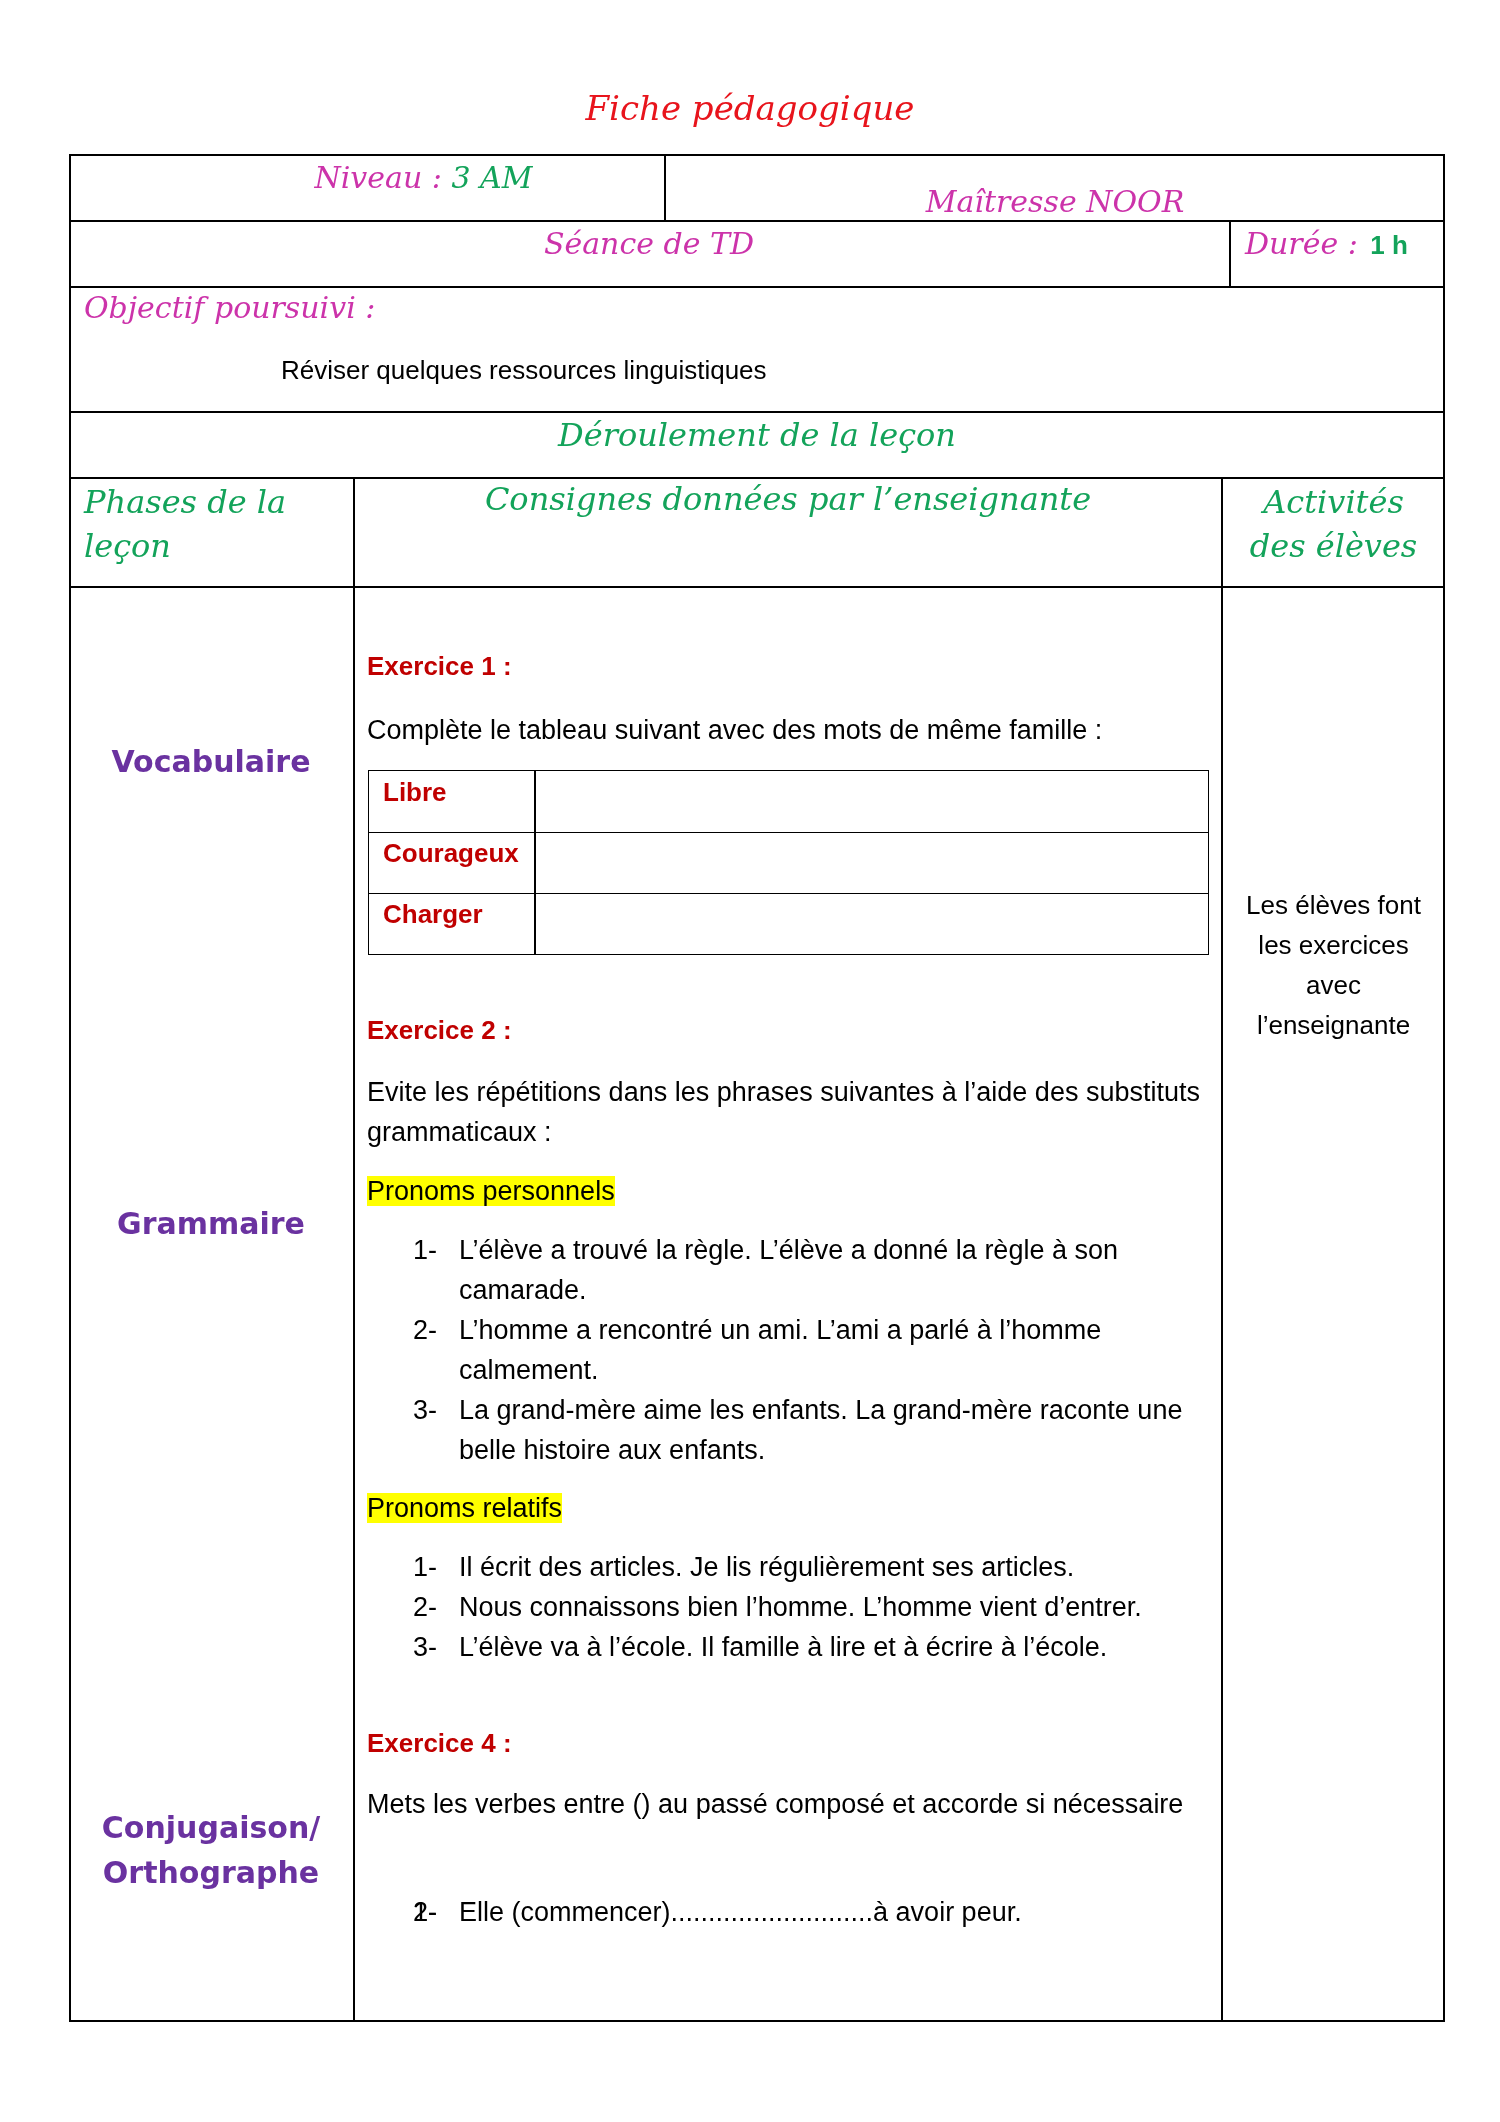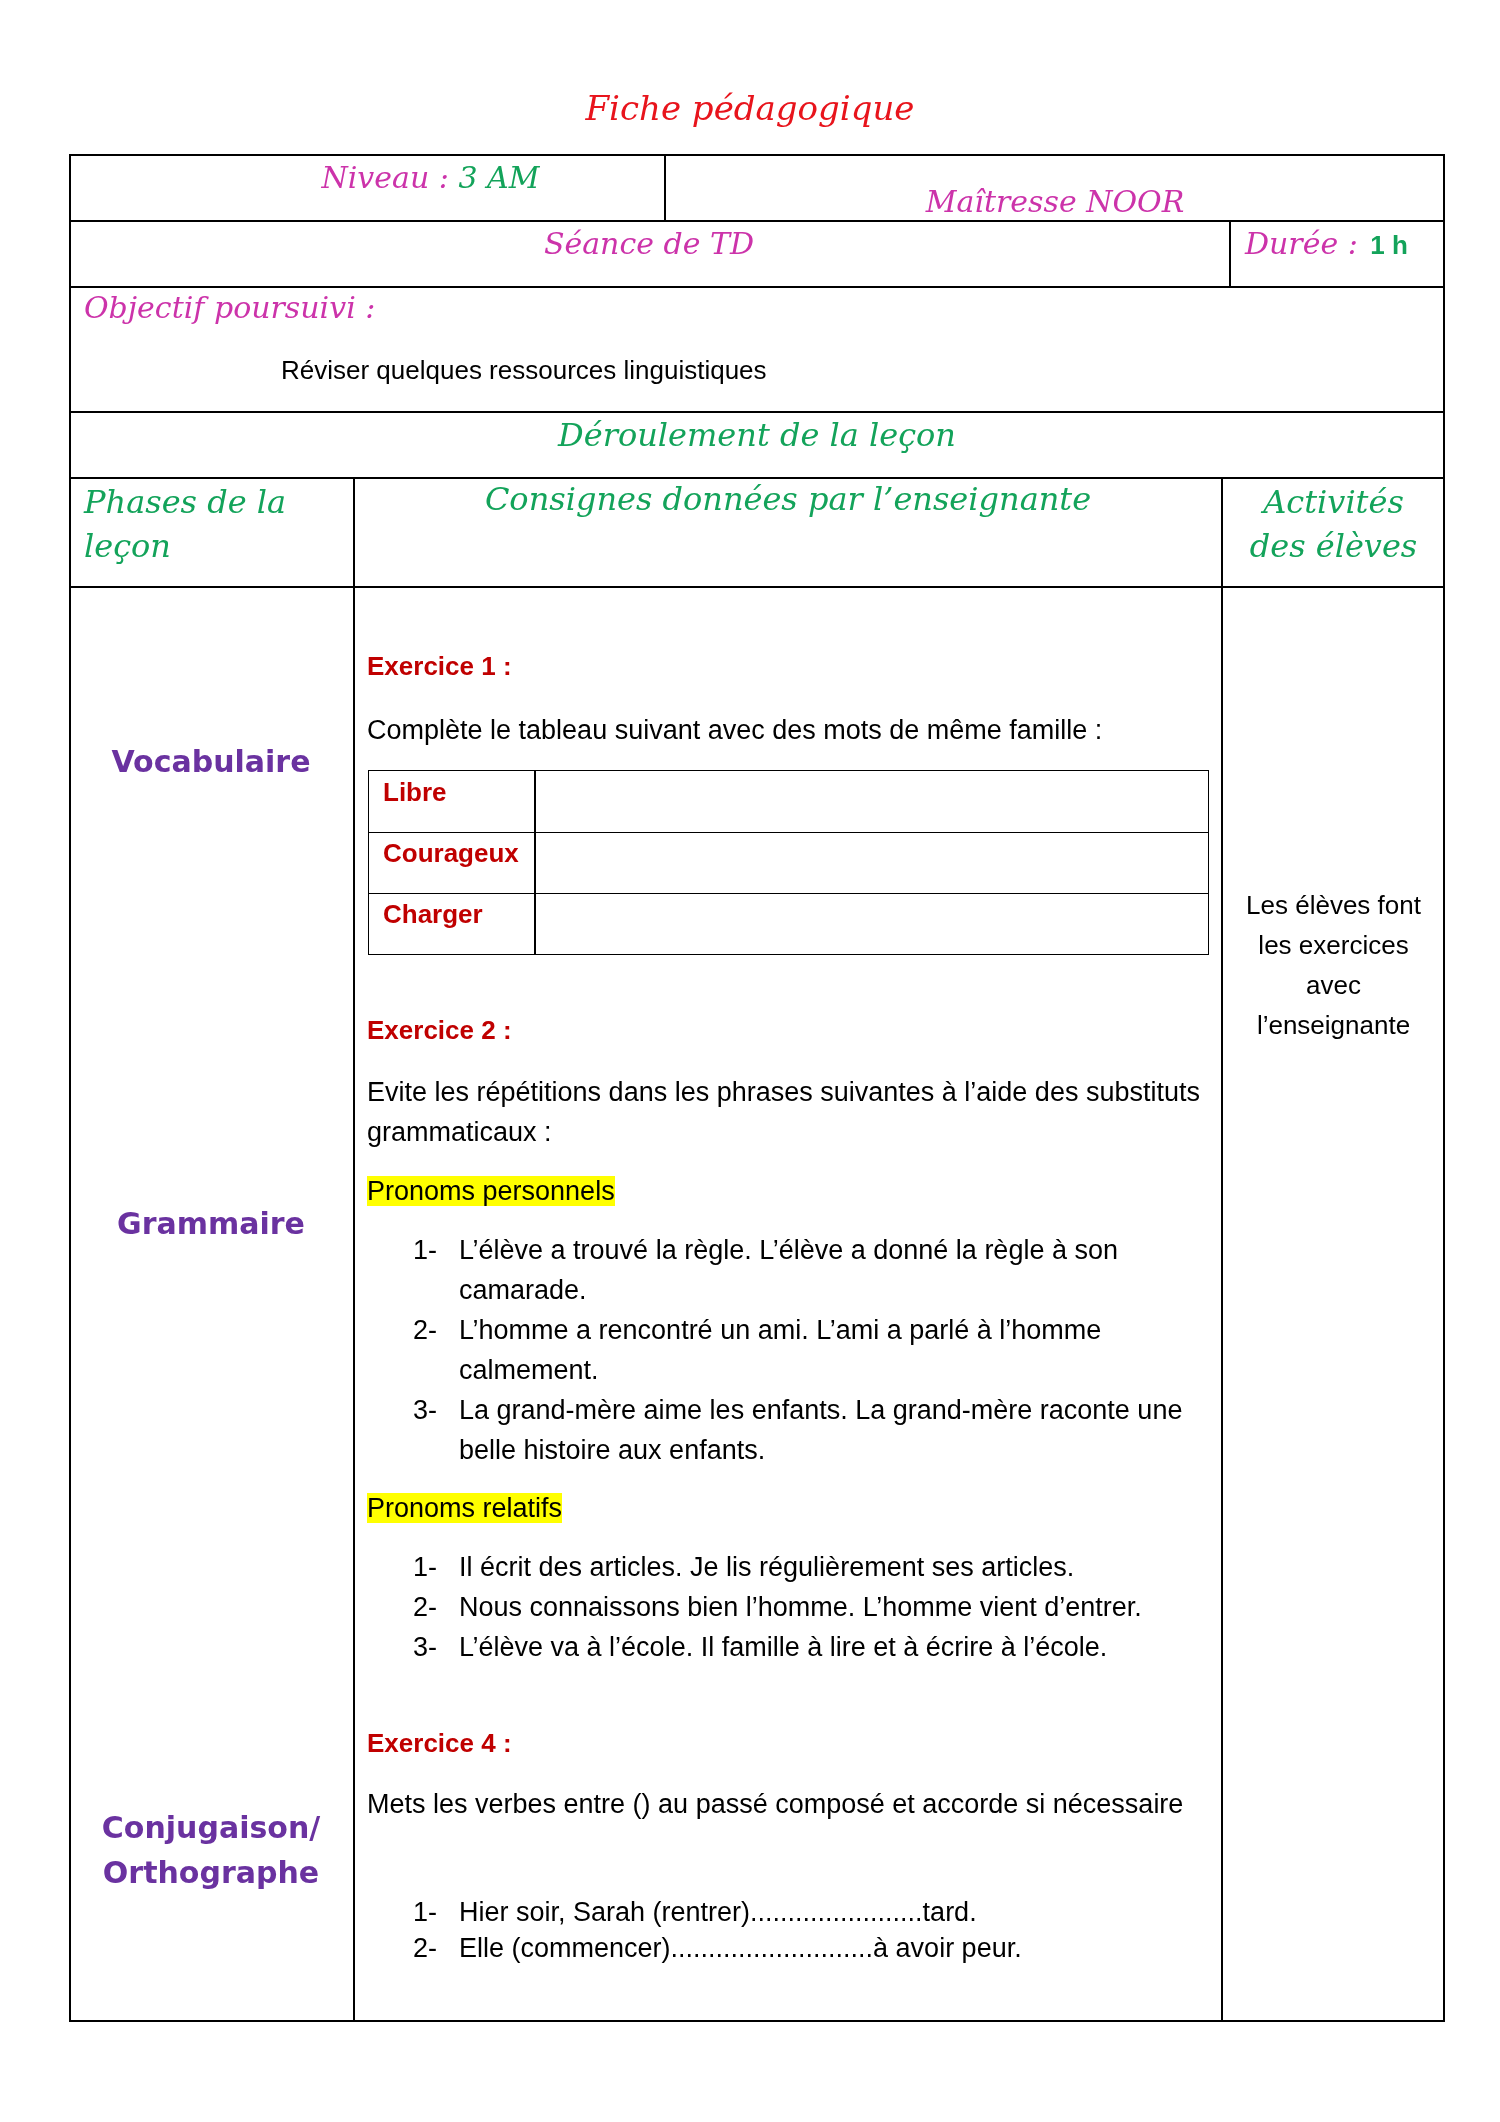--- a/index.html
+++ b/index.html
@@ -26,21 +26,21 @@
   ol.list li .num { position:absolute; left:46px; }
 </style>
 </head>
 <body>
 
 <div class="title script">Fiche pédagogique</div>
 
 <div class="box" style="left:69px; top:154px; width:1376px; height:1868px; border-width:2px;"></div>
 
 <div class="vline" style="left:664px; top:155px; height:66px;"></div>
-<div class="abs script magenta" style="left:69px; width:709px; top:160px; text-align:center; font-size:30px;padding-left:7px;">
+<div class="abs script magenta" style="left:69px; width:709px; top:160px; text-align:center; font-size:30px;">
   <span>Niveau :</span>
   <span class="green">3 AM</span>
 </div>
 <div class="abs script magenta" style="left:666px; width:778px; top:160px; text-align:center; font-size:30px;margin-top:24px;">Maîtresse NOOR</div>
 <div class="hline" style="left:69px; width:1376px; top:220px;"></div>
 
 <div class="abs script magenta" style="left:69px; width:1160px; top:226px; text-align:center; font-size:30px;">Séance de TD</div>
 <div class="vline" style="left:1229px; top:221px; height:66px;"></div>
 <div class="abs" style="left:1245px; top:226px;">
   <span class="script magenta" style="font-size:30px;">Durée :</span>
@@ -135,16 +135,16 @@
     <li><span class="num">1-</span><span>Il écrit des articles. Je lis régulièrement ses articles.</span></li>
     <li><span class="num">2-</span><span>Nous connaissons bien l’homme. L’homme vient d’entrer.</span></li>
     <li><span class="num">3-</span><span>L’élève va à l’école. Il famille à lire et à écrire à l’école.</span></li>
   </ol>
 
   <div class="abs ex-title" style="left:0; top:1728px;">Exercice 4 :</div>
   <div class="abs body-text" style="left:0; top:1786px; white-space:nowrap; line-height:36px;">
     <div>Mets les verbes entre () au passé composé et accorde si nécessaire</div>
   </div>
   <ol class="list abs" style="left:0; top:1894px; width:860px;">
-    <li style="line-height:36px;"><span class="num">1-</span><span>Hier soir, Sarah (rentrer).......................tard.</span></li>
+    <li style="line-height:36px;"><span class="num">1-</span></li>
     <li style="line-height:36px;"><span class="num">2-</span><span>Elle (commencer)...........................à avoir peur.</span></li>
   </ol>
 </div>
 
 </body></html>

